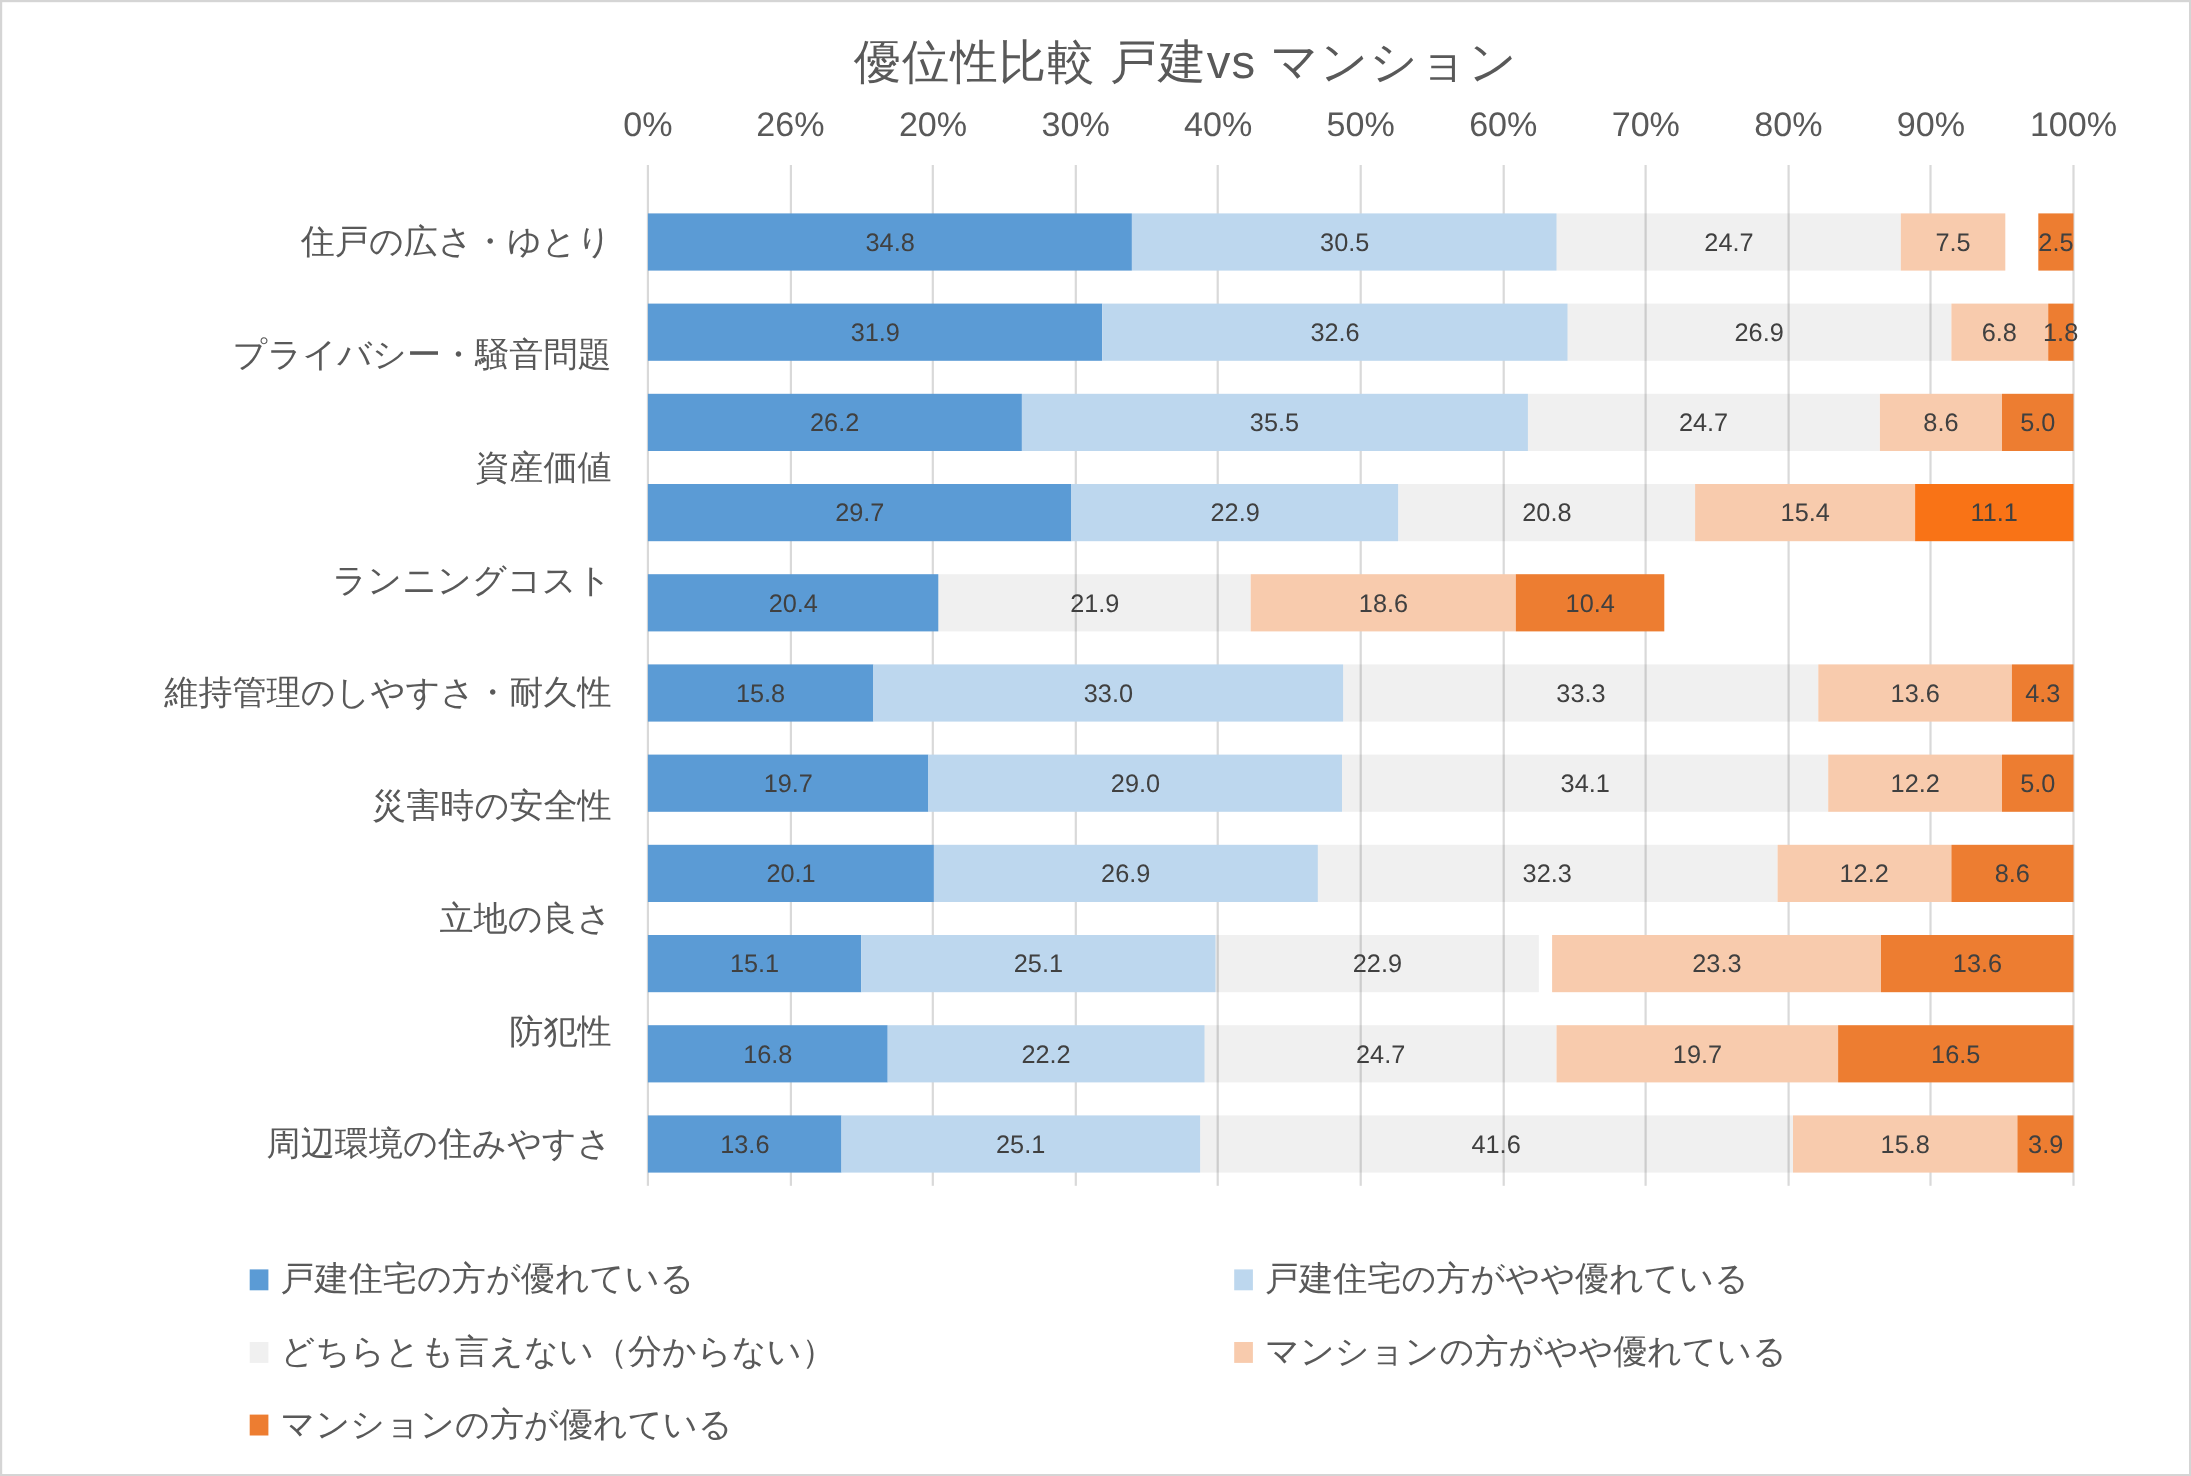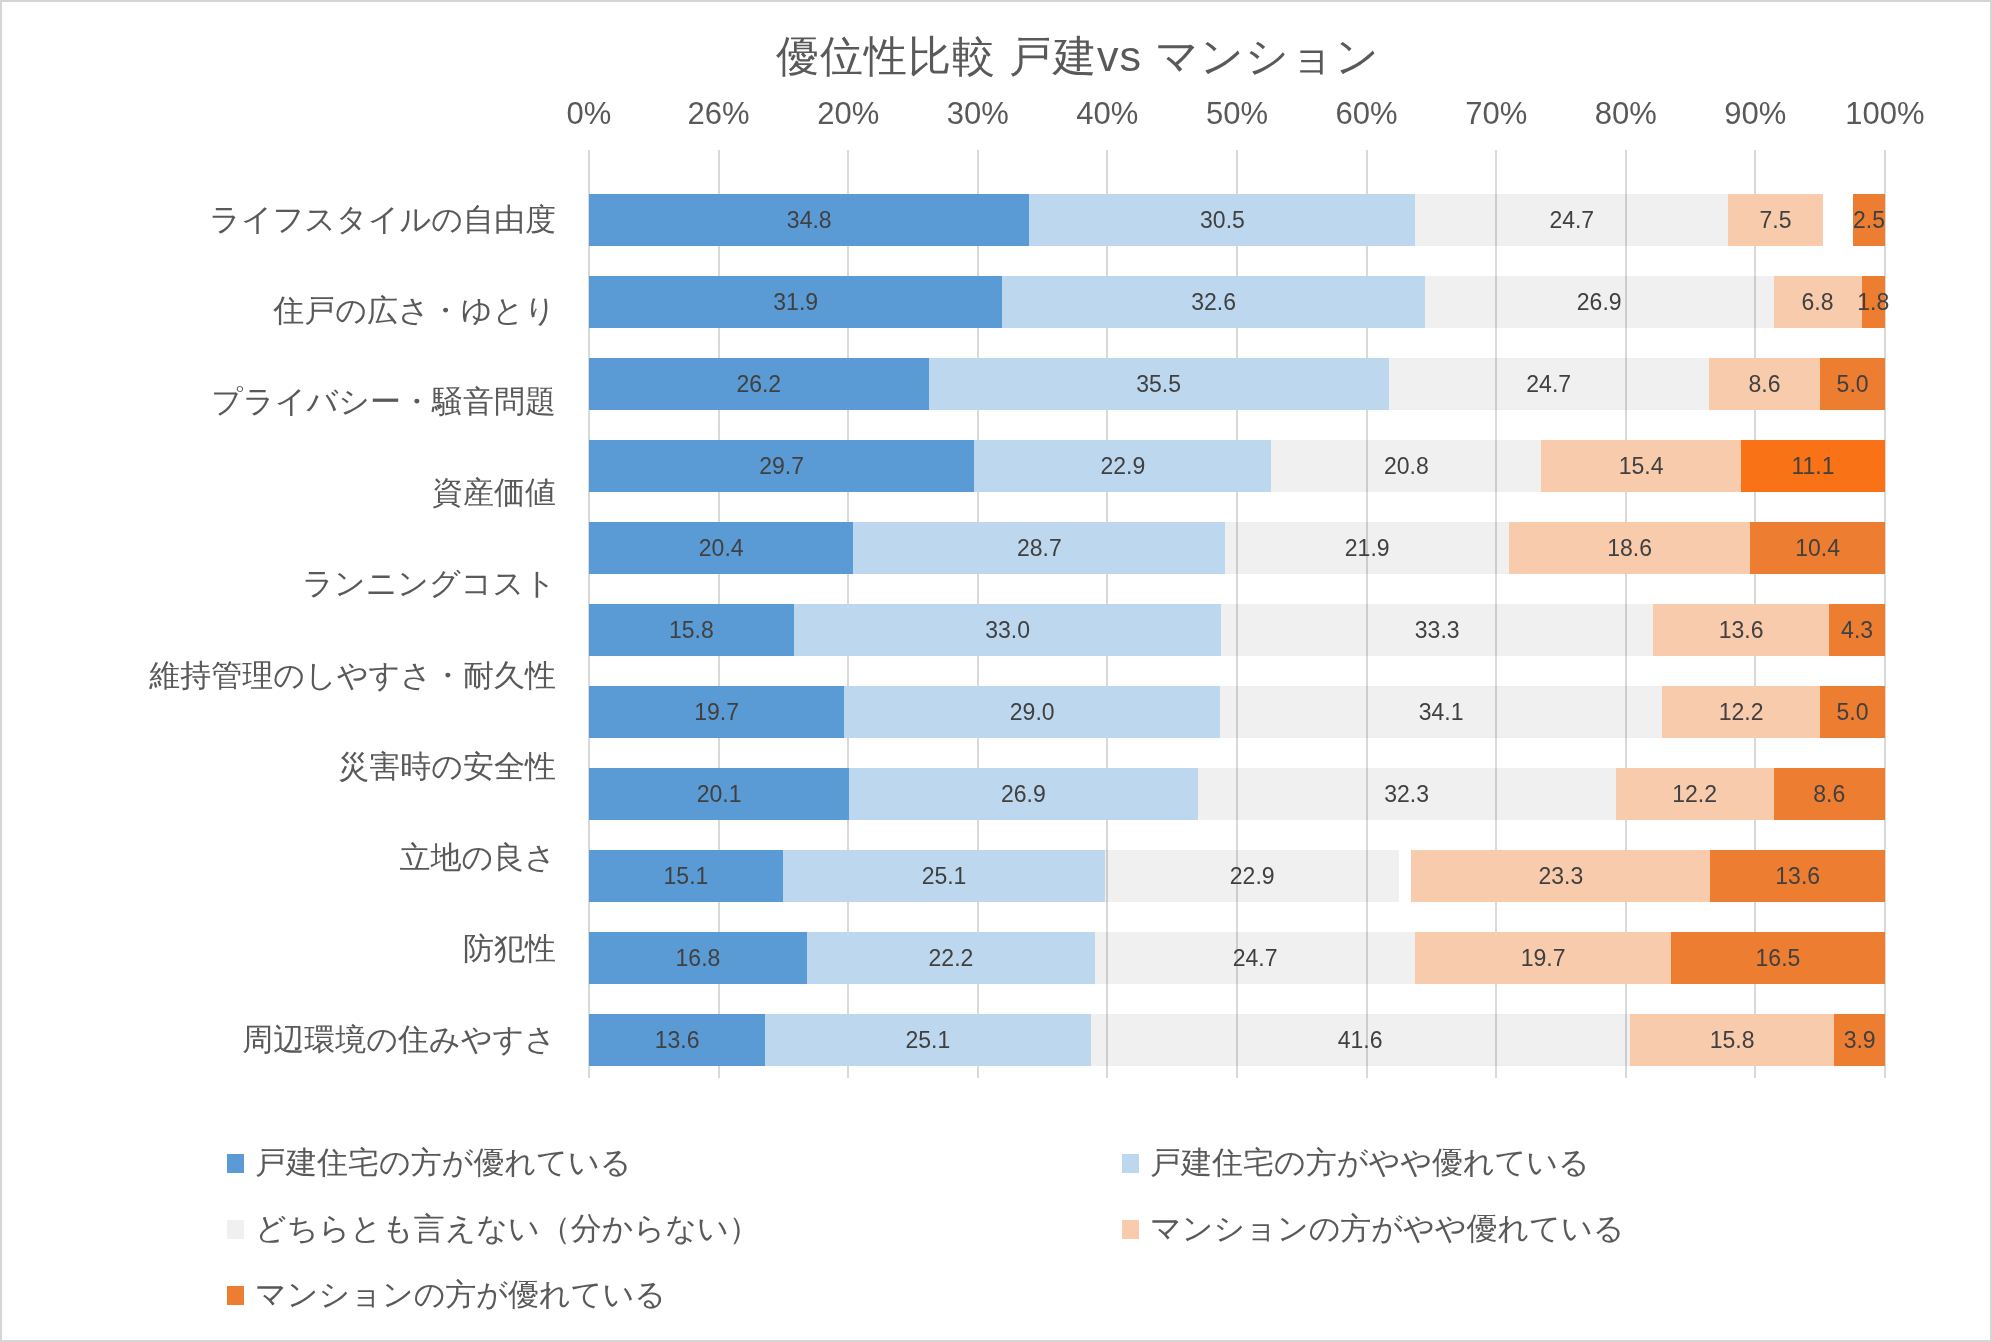--- a/index.html
+++ b/index.html
@@ -78,21 +78,20 @@
       <div class="gridline" style="left: calc(40% - 1px);"></div>
       <div class="gridline" style="left: calc(50% - 1px);"></div>
       <div class="gridline" style="left: calc(60% - 1px);"></div>
       <div class="gridline" style="left: calc(70% - 1px);"></div>
       <div class="gridline" style="left: calc(80% - 1px);"></div>
       <div class="gridline" style="left: calc(90% - 1px);"></div>
       <div class="gridline" style="left: calc(100% - 1px);"></div>
     </div>
 
   <div class="cat-labels">
-      <div class="cat-label">ライフスタイルの自由度</div>
       <div class="cat-label">住戸の広さ・ゆとり</div>
       <div class="cat-label">プライバシー・騒音問題</div>
       <div class="cat-label">資産価値</div>
       <div class="cat-label">ランニングコスト</div>
       <div class="cat-label">維持管理のしやすさ・耐久性</div>
       <div class="cat-label">災害時の安全性</div>
       <div class="cat-label">立地の良さ</div>
       <div class="cat-label">防犯性</div>
       <div class="cat-label">周辺環境の住みやすさ</div>
     </div>
@@ -163,23 +162,20 @@
           <span>15.4</span>
         </div>
         <div class="bar-segment" style="width: 11.1111%; background: #f97316;">
           <span>11.1</span>
         </div>
       </div>
       <div class="bar-row">
         <div class="bar-segment" style="width: 20.4%; background: rgb(91, 155, 213);">
           <span>20.4</span>
         </div>
-        <div class="bar-segment" style="width: 28.7%; background: rgb(189, 215, 238);">
-          <span>28.7</span>
-        </div>
         <div class="bar-segment" style="width: 21.9%; background: rgba(0, 0, 0, 0.06);">
           <span>21.9</span>
         </div>
         <div class="bar-segment" style="width: 18.6%; background: rgb(248, 203, 173);">
           <span>18.6</span>
         </div>
         <div class="bar-segment" style="width: 10.4%; background: rgb(237, 125, 49);">
           <span>10.4</span>
         </div>
       </div>

